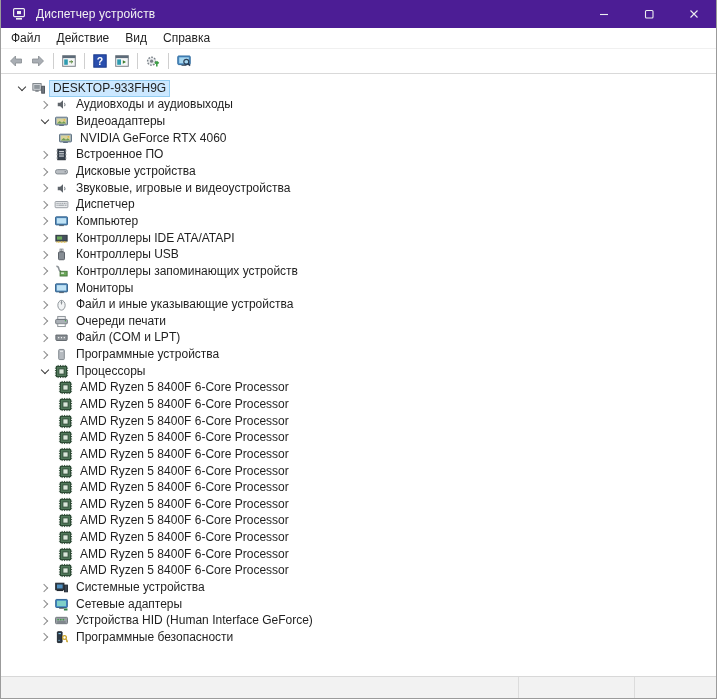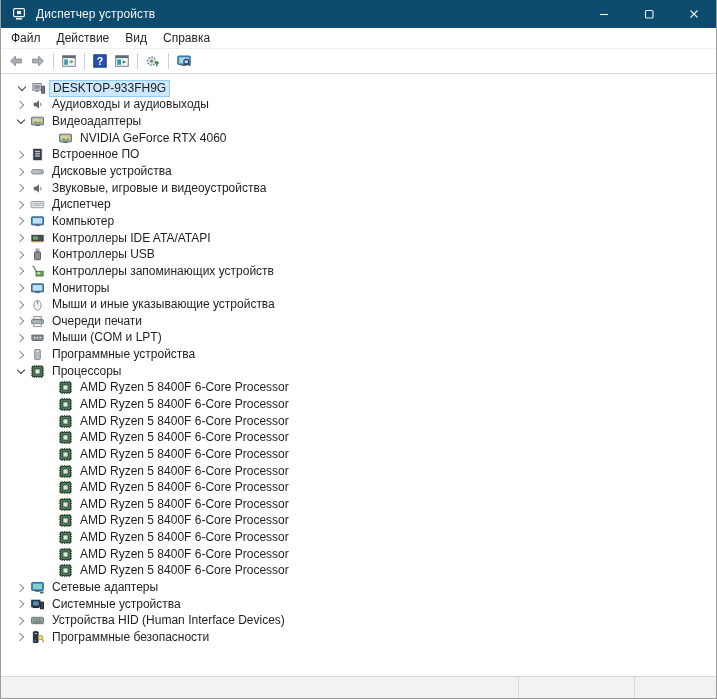--- a/index.html
+++ b/index.html
@@ -22,21 +22,21 @@
   
   .toolbar{height:24px;flex:0 0 24px;background:#ffffff;display:flex;align-items:center;padding-left:4px;border-bottom:1px solid #d9d9d9;}
   .tb-btn{width:22px;height:22px;display:flex;align-items:center;justify-content:center;background:transparent;border:none;padding:0;margin:0;cursor:default;}
   .tb-btn .tb-ic, .tb-btn svg{width:16px;height:16px;display:block;}
   .tb-sep{width:1px;height:16px;background:#cfcfcf;margin:0 4px;}
 
   
   .tree{flex:1 1 auto;background:#ffffff;padding-top:6px;overflow:hidden;position:relative;}
   .row{display:flex;align-items:center;height:16.65px;white-space:nowrap;cursor:default;}
   .depth0{padding-left:13px;}
-  .depth1{padding-left:12px;}
+  .depth1{padding-left:24px;margin-left:12px;}
   .depth2{padding-left:40px;}
   .chev{width:16px;height:16px;flex:0 0 16px;display:flex;align-items:center;justify-content:center;}
   .chev.closed i{width:5px;height:5px;border-right:1.4px solid #8d8d8d;border-bottom:1.4px solid #8d8d8d;transform:rotate(-45deg);margin-left:-2px;}
   .chev.open i{width:5px;height:5px;border-right:1.4px solid #3a3a3a;border-bottom:1.4px solid #3a3a3a;transform:rotate(45deg);margin-top:-3px;}
   .node-ic{width:16px;height:15px;flex:0 0 16px;margin-right:3px;display:flex;align-items:center;justify-content:center;}
   .node-ic svg{width:15px;height:15px;display:block;}
   .label{padding:1px 3px;border:1px solid transparent;line-height:13px;}
   .row.selected .label{background:var(--sel-bg,#cce8ff);border-color:var(--sel-border,#93cdf2);}
 
   
@@ -45,21 +45,21 @@
   .sb-pane.p1{flex:1;}
   .sb-pane.p2{width:115px;}
   .sb-pane.p3{width:81px;}
   .sb-sep{width:1px;height:100%;background:#dcdcdc;}
 </style>
 </head>
 <body>
 
 <div class="window">
 
-  <div class="titlebar" style="background: #0c4a6e;">
+  <div class="titlebar" style="background: #4c1d95;">
     <span class="app-ic">
         <svg viewBox="0 0 16 16">
           <rect x="2.6" y="2.6" width="10.8" height="8" rx="1" fill="none" stroke="#f0f0f0" stroke-width="1.2"></rect>
           <rect x="6" y="5" width="4" height="3.2" fill="#f0f0f0"></rect>
           <rect x="5" y="12" width="6" height="1.6" fill="#f0f0f0"></rect>
         </svg>
       </span>
     <span class="title-text">Диспетчер устройств</span>
     <span class="tb-spacer"></span>
     <button class="winbtn">
@@ -360,21 +360,21 @@
         <span class="chev closed">
           <i></i>
         </span>
         <span class="node-ic">
           <svg viewBox="0 0 16 16">
             <ellipse cx="8" cy="8.8" rx="3.9" ry="5.2" fill="#f2f4f5" stroke="#8b9196"></ellipse>
             <line x1="8" y1="3.6" x2="8" y2="8" stroke="#8b9196" stroke-width="1"></line>
             <rect x="7.3" y="5" width="1.4" height="2.4" rx="0.7" fill="#8b9196"></rect>
           </svg>
         </span>
-        <span class="label">Мыши и иные указывающие устройства</span>
+        <span class="label">Файл и иные указывающие устройства</span>
       </div>
       <div class="row depth1">
         <span class="chev closed">
           <i></i>
         </span>
         <span class="node-ic">
           <svg viewBox="0 0 16 16">
             <rect x="4" y="2.6" width="8" height="3.2" fill="#eceef0" stroke="#8b9196"></rect>
             <rect x="1.8" y="5.8" width="12.4" height="4.6" rx="0.8" fill="#aab0b6" stroke="#6d737a"></rect>
             <circle cx="12.2" cy="7.2" r="0.7" fill="#3f9e46"></circle>
@@ -390,21 +390,21 @@
         <span class="node-ic">
           <svg viewBox="0 0 16 16">
             <path d="M2 5.4 L14 5.4 L14 10 A1.2 1.2 0 0 1 12.8 11.2 L3.2 11.2 A1.2 1.2 0 0 1 2 10 Z" fill="#8b9196" stroke="#5f656b"></path>
             <g fill="#ffffff">
               <circle cx="5" cy="8.2" r="0.7"></circle>
               <circle cx="8" cy="8.2" r="0.7"></circle>
               <circle cx="11" cy="8.2" r="0.7"></circle>
             </g>
           </svg>
         </span>
-        <span class="label">Мыши (COM и LPT)</span>
+        <span class="label">Файл (COM и LPT)</span>
       </div>
       <div class="row depth1">
         <span class="chev closed">
           <i></i>
         </span>
         <span class="node-ic">
           <svg viewBox="0 0 16 16">
             <rect x="5" y="2.6" width="6" height="10.8" rx="1" fill="#b6bbc0" stroke="#7e858c"></rect>
             <rect x="6.4" y="4" width="3.2" height="1.2" fill="#e8eaec"></rect>
           </svg>
@@ -574,65 +574,65 @@
         <span class="node-ic">
           <svg viewBox="0 0 16 16">
             <g stroke="#2c4a34" stroke-width="1">
               <path d="M4.4 1 v1.6 M7 1 v1.6 M9.6 1 v1.6 M12 1 v1.6 M4.4 13.4 v1.6 M7 13.4 v1.6 M9.6 13.4 v1.6 M12 13.4 v1.6 M1 4.4 h1.6 M1 7 h1.6 M1 9.6 h1.6 M1 12 h1.6 M13.4 4.4 h1.6 M13.4 7 h1.6 M13.4 9.6 h1.6 M13.4 12 h1.6"></path>
             </g>
             <rect x="2.6" y="2.6" width="10.8" height="10.8" fill="#50785a" stroke="#2c4a34" stroke-width="1.2"></rect>
             <rect x="5.2" y="5.2" width="5.6" height="5.6" fill="#d9e6da" stroke="#2c4a34" stroke-width="1"></rect>
           </svg>
         </span>
         <span class="label">AMD Ryzen 5 8400F 6-Core Processor</span>
+      </div>
+      <div class="row depth1">
+        <span class="chev closed">
+          <i></i>
+        </span>
+        <span class="node-ic">
+          <svg viewBox="0 0 16 16">
+            <rect x="1.8" y="3.4" width="8.8" height="7" fill="#2e3945" stroke="#1e262e"></rect>
+            <rect x="3.2" y="4.8" width="6" height="4.2" fill="#4f8fc0"></rect>
+            <rect x="2.8" y="10.4" width="7" height="1.4" fill="#1e262e"></rect>
+            <rect x="11.2" y="5.4" width="3.2" height="7.2" fill="#39434f" stroke="#232a33"></rect>
+          </svg>
+        </span>
+        <span class="label">Системные устройства</span>
       </div>
       <div class="row depth1">
         <span class="chev closed">
           <i></i>
         </span>
         <span class="node-ic">
           <svg viewBox="0 0 16 16">
             <rect x="1.8" y="2.6" width="12.4" height="8.6" rx="0.8" fill="#3f87c4" stroke="#2b5f8f"></rect>
             <rect x="3.2" y="4" width="9.6" height="5.8" fill="#7fd0c8"></rect>
             <rect x="5.5" y="11.2" width="5" height="1.3" fill="#4a5560"></rect>
             <rect x="10.6" y="12.2" width="3.8" height="2.2" fill="#2e7d46"></rect>
           </svg>
         </span>
         <span class="label">Сетевые адаптеры</span>
-      </div>
-      <div class="row depth1">
-        <span class="chev closed">
-          <i></i>
-        </span>
-        <span class="node-ic">
-          <svg viewBox="0 0 16 16">
-            <rect x="1.8" y="3.4" width="8.8" height="7" fill="#2e3945" stroke="#1e262e"></rect>
-            <rect x="3.2" y="4.8" width="6" height="4.2" fill="#4f8fc0"></rect>
-            <rect x="2.8" y="10.4" width="7" height="1.4" fill="#1e262e"></rect>
-            <rect x="11.2" y="5.4" width="3.2" height="7.2" fill="#39434f" stroke="#232a33"></rect>
-          </svg>
-        </span>
-        <span class="label">Системные устройства</span>
       </div>
       <div class="row depth1">
         <span class="chev closed">
           <i></i>
         </span>
         <span class="node-ic">
           <svg viewBox="0 0 16 16">
             <rect x="1.6" y="4.6" width="12.8" height="6.8" rx="1" fill="#9aa0a6" stroke="#6d737a"></rect>
             <g fill="#3f9e46">
               <circle cx="4.4" cy="7" r="0.9"></circle>
               <circle cx="7.2" cy="7" r="0.9"></circle>
               <circle cx="10" cy="7" r="0.9"></circle>
             </g>
             <rect x="3.4" y="9" width="9" height="1.2" fill="#6d737a"></rect>
           </svg>
         </span>
-        <span class="label">Устройства HID (Human Interface Devices)</span>
+        <span class="label">Устройства HID (Human Interface GeForce)</span>
       </div>
       <div class="row depth1">
         <span class="chev closed">
           <i></i>
         </span>
         <span class="node-ic">
           <svg viewBox="0 0 16 16">
             <rect x="3.6" y="1.8" width="5" height="11.6" rx="0.6" fill="#2e3945" stroke="#1e262e"></rect>
             <rect x="4.8" y="3.2" width="2.6" height="1.2" fill="#7fc4e8"></rect>
             <circle cx="5.4" cy="11" r="0.7" fill="#7fc4e8"></circle>

